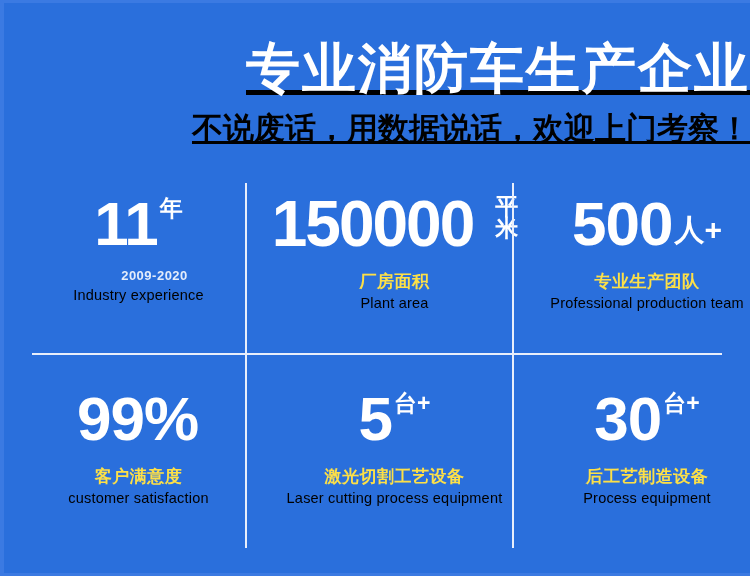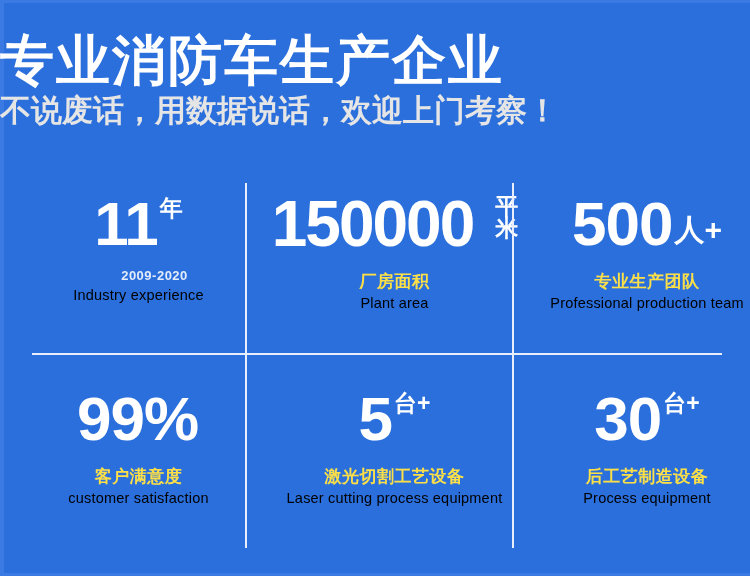--- a/index.html
+++ b/index.html
@@ -23,35 +23,35 @@
   .edge-frame {
     position:absolute;
     left:0; top:0; right:0; bottom:0;
     border-top:3px solid #3b7ae2;
     border-left:4px solid #3b7ae2;
     border-bottom:3px solid #3b7ae2;
     pointer-events:none;
   }
 
   
-  .header { position:absolute; left:0; right:0; top:8px; text-align:left; }
+  .header { position:absolute; left:0; right:0; top:16px; text-align:right;text-decoration:underline; }
 
   .title {
     margin-top:22px;
     color:#ffffff;
     font-size:54px;
     line-height:60px;
     font-weight:700;
     letter-spacing:2px;
     white-space:nowrap;
   }
 
   .subtitle {
-    margin-top:3px;
-    color:#e5e5e5;
+    margin-top:13px;
+    color:#000000;
     font-size:31px;
     line-height:36px;
     font-weight:700;
     letter-spacing:0px;
     white-space:nowrap;
   }
 
   
   .stats-grid {
     position:absolute;

